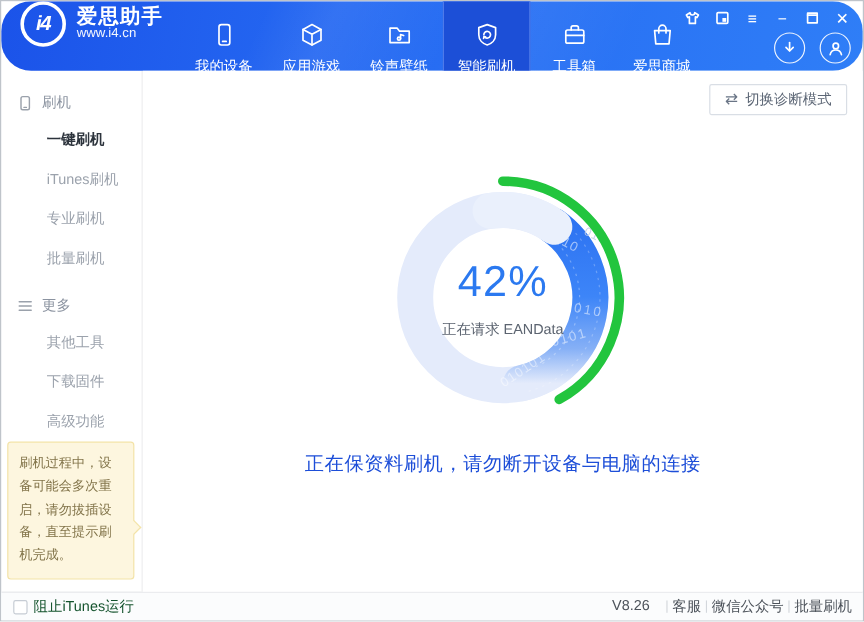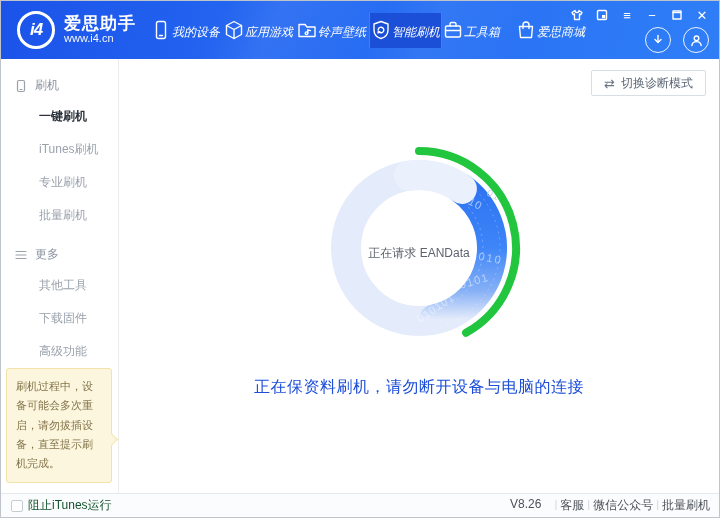--- a/index.html
+++ b/index.html
@@ -1,32 +1,32 @@
 <!DOCTYPE html>
 <html><head>
 <meta charset="utf-8">
 <style>
   * { margin:0; padding:0; box-sizing:border-box; }
   html,body { width:720px; height:518px; }
   body { font-family:"Liberation Sans","DejaVu Sans",sans-serif; background:#eef0f3; }
   .window { width:720px; height:518px; border:1px solid #bfc4ca; background:#fff; display:flex; flex-direction:column; overflow:hidden; }
 
   
-  .header { height:58px; flex:0 0 58px; position:relative; display:flex; align-items:center;
-    background:linear-gradient(100deg,#1b53e9 0%,#2569f2 40%,#2f7ef7 100%); color:#fff; }
+  .header { height:58px; flex:0 0 58px; position:relative; display:flex; align-items:flex-start;
+    background:linear-gradient(100deg,#1b53e9 0%,#2569f2 40%,#2f7ef7 100%); color:#fff;border-radius:25px; }
   .header:before { content:""; position:absolute; inset:0;
     background:linear-gradient(115deg,transparent 30%,rgba(255,255,255,.07) 38%,transparent 52%,rgba(255,255,255,.05) 60%,transparent 72%); pointer-events:none; }
   .logo { display:flex; align-items:center; padding:0 14px 0 16px; min-width:132px; position:relative; }
   .logo-badge { width:38px; height:38px; border:3px solid #fff; border-radius:50%; display:flex; align-items:center; justify-content:center;
     font-weight:bold; font-size:17px; font-style:italic; letter-spacing:-1px; }
   .logo-text { margin-left:9px; line-height:1.05; }
   .logo-title { font-size:17px; font-weight:bold; letter-spacing:1px; }
   .logo-sub { font-size:11px; opacity:.95; }
   .nav { display:flex; align-items:stretch; position:relative; }
-  .nav-tab { width:73px; display:flex; flex-direction:row; align-items:center; justify-content:flex-start; padding-top:5px; cursor:pointer; position:relative;font-style:italic; }
+  .nav-tab { width:73px; display:flex; flex-direction:column; align-items:center; justify-content:flex-start; padding-top:16px; cursor:pointer; position:relative; }
   .nav-tab .tab-icon { height:24px; display:flex; align-items:center; justify-content:center; margin-bottom:6px; }
   .nav-tab .tab-label { font-size:12px; }
   .nav-tab.active { background:#1c4fd7; border-left:1px solid rgba(140,175,255,.45); border-right:1px solid rgba(140,175,255,.45); }
   .winctl { position:absolute; top:7px; right:10px; display:flex; align-items:center; gap:11px; z-index:2; }
   .winctl .wbtn { width:14px; height:14px; display:flex; align-items:center; justify-content:center; font-size:13px; line-height:1; cursor:pointer; color:#fff; }
   .hdr-circles { position:absolute; top:26px; right:10px; display:flex; gap:12px; z-index:2; }
   .circle-btn { width:26px; height:26px; border:1.5px solid rgba(255,255,255,.9); border-radius:50%; display:flex; align-items:center; justify-content:center; cursor:pointer; }
 
   
   .app-body { flex:1; display:flex; min-height:0; }
@@ -251,20 +251,21 @@
           <text x="148" y="114" font-size="11" fill="#ffffff" opacity="0.5" letter-spacing="2" transform="rotate(10 148 114)">01010</text>
           <text x="132" y="150" font-size="11" fill="#ffffff" opacity="0.5" letter-spacing="1.5" transform="rotate(-16 132 150)">010101</text>
           <text x="106" y="180" font-size="11" fill="#ffffff" opacity="0.45" letter-spacing="1" transform="rotate(-34 106 180)">010101</text>
           <text x="172" y="52" font-size="10" fill="#c2cfe8" opacity="0.9" letter-spacing="1" transform="rotate(26 172 52)">010</text>
 
           <path d="M94.84,32.71 A73,73 0 0 1 147.91,45.94" fill="none" stroke="#eaf0fc" stroke-width="30" stroke-linecap="round"></path>
 
           <path d="M105,8 A97,97 0 0 1 152.03,189.84" fill="none" stroke="#22c53e" stroke-width="8" stroke-linecap="round"></path>
         </svg>
         <div class="progress-center">
+          <div class="pct">42%</div>
           <div class="pct-status">正在请求 EANData</div>
         </div>
       </div>
 
       <div class="status-message">正在保资料刷机，请勿断开设备与电脑的连接</div>
     </div>
   </div>
 
   <div class="footer">
     <span class="footer-left">

